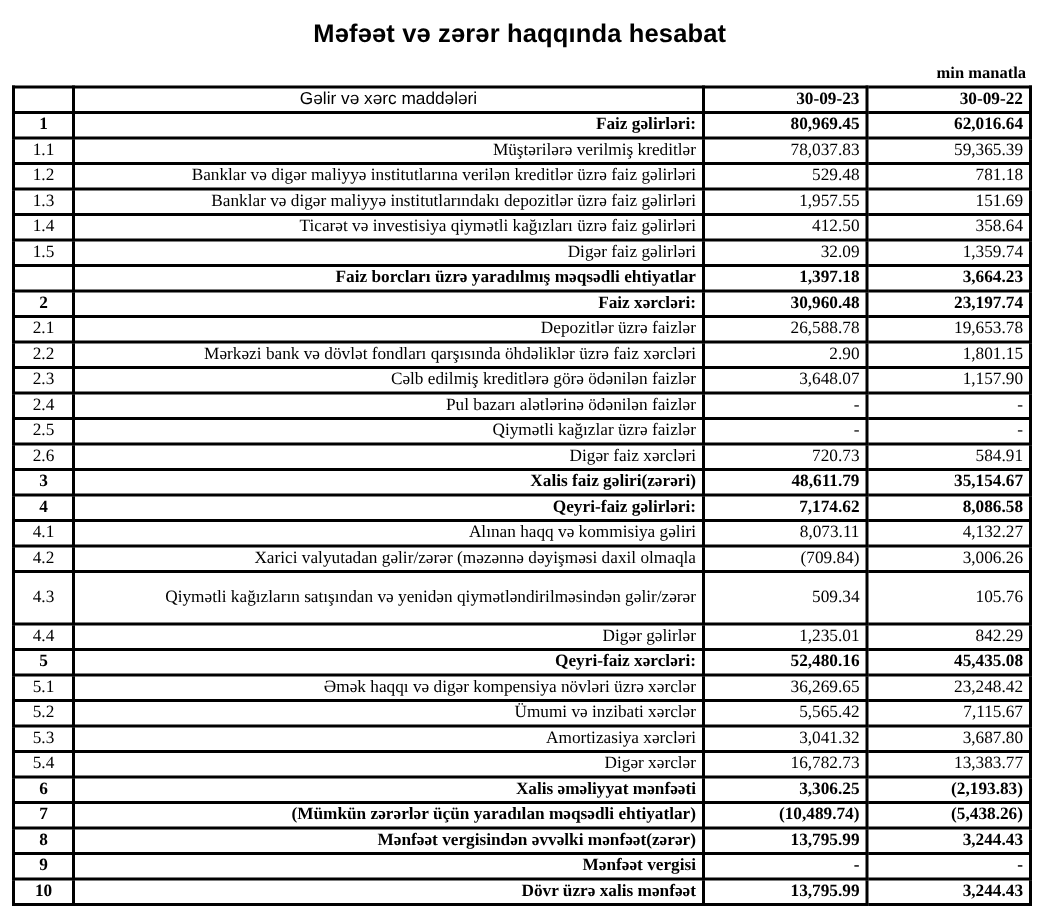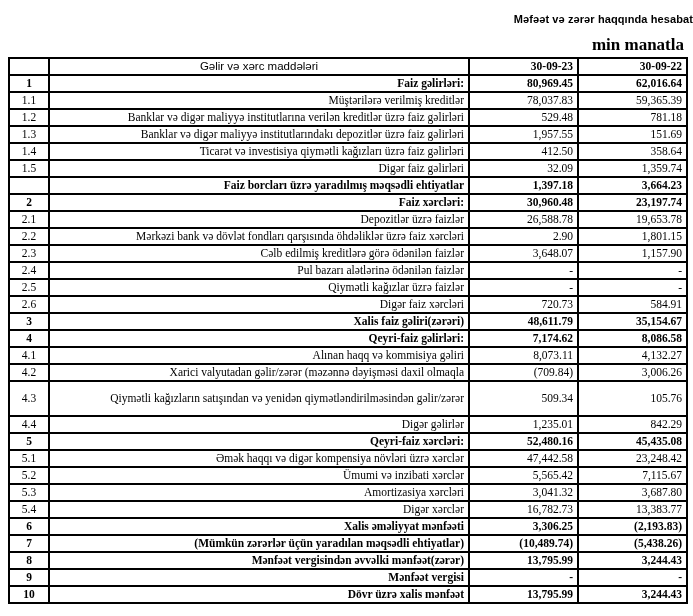--- a/index.html
+++ b/index.html
@@ -10,31 +10,31 @@
   .page {
     position: relative;
     width: 693px;
     height: 616px;
     background: #ffffff;
     color: #000;
     overflow: hidden;
     font-family: "Liberation Serif", serif;
   }
   .report-title {
-    text-align: right;
+    text-align: center;
     font-family: "Liberation Sans", sans-serif;
     font-weight: bold;
-    font-size: 11px;
+    font-size: 17px;
     padding-top: 13px;
     letter-spacing: 0.1px;
   }
   .unit-note {
     text-align: right;
     font-weight: bold;
-    font-size: 17px;
+    font-size: 11px;
     margin: 10px 9px 2px 0;
     font-family: "Liberation Serif", serif;
   }
   table.report {
     border-collapse: collapse;
     margin-left: 8px;
     width: 678px;
     table-layout: fixed;
   }
   table.report th,
@@ -213,21 +213,21 @@
         </tr>
         <tr class="bold">
           <td class="num">5</td>
           <td class="label">Qeyri-faiz xərcləri:</td>
           <td class="val">52,480.16</td>
           <td class="val">45,435.08</td>
         </tr>
         <tr>
           <td class="num">5.1</td>
           <td class="label">Əmək haqqı və digər kompensiya növləri üzrə xərclər</td>
-          <td class="val">47,442.58</td>
+          <td class="val">36,269.65</td>
           <td class="val">23,248.42</td>
         </tr>
         <tr>
           <td class="num">5.2</td>
           <td class="label">Ümumi və inzibati xərclər</td>
           <td class="val">5,565.42</td>
           <td class="val">7,115.67</td>
         </tr>
         <tr>
           <td class="num">5.3</td>

